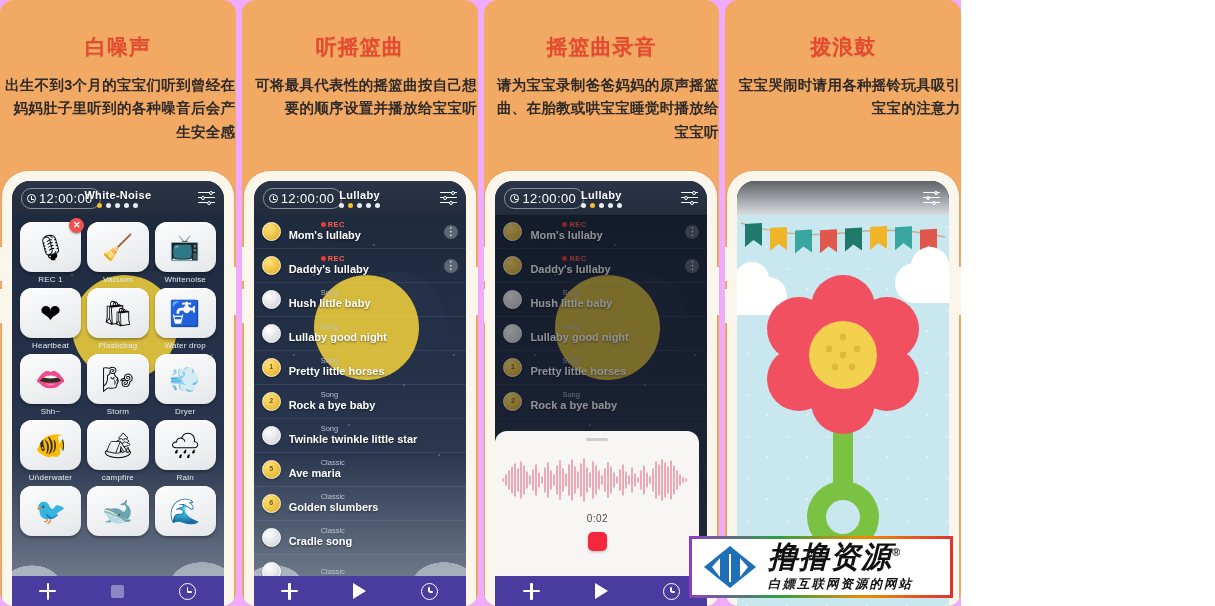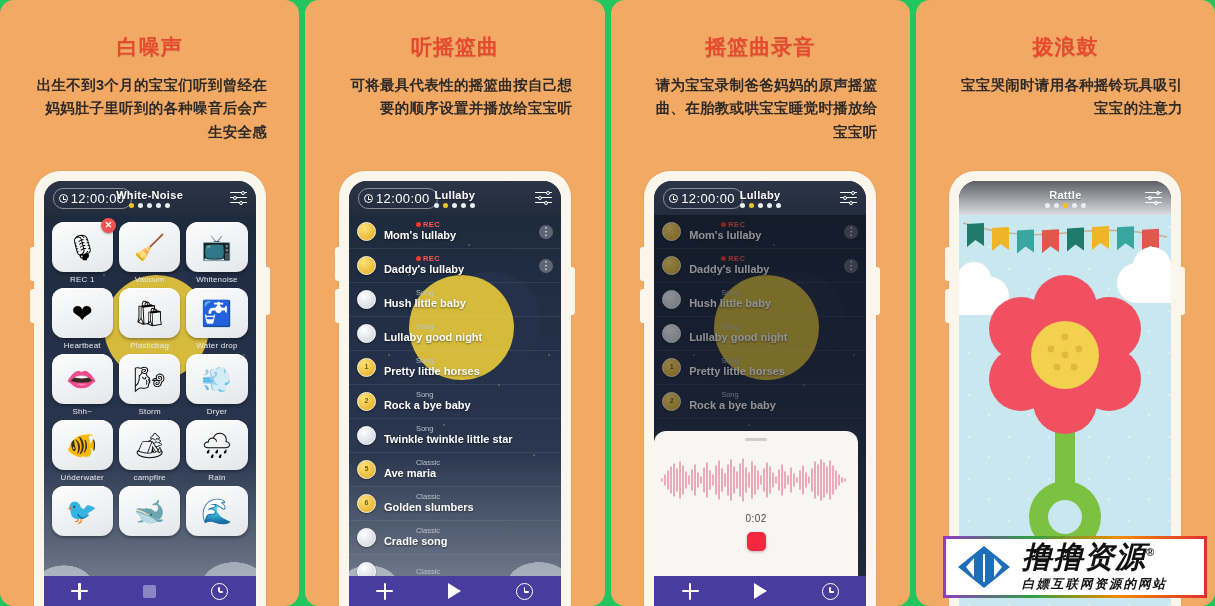--- a/index.html
+++ b/index.html
@@ -2,21 +2,21 @@
 <html><head>
 <meta charset="utf-8">
 <style>
   * { box-sizing: border-box; margin: 0; padding: 0; }
   html, body {
     width: 1215px; height: 606px;
     background: #ffffff;
     font-family: "Liberation Sans", sans-serif;
     overflow: hidden;
   }
-  .board { position: relative; width: 1215px; height: 606px; display: flex; gap: 6px; background:#22c55e; }
+  .board { position: relative; width: 961px; height: 606px; display: flex; gap: 6px; background:#f0abfc; }
 
   
   .panel {
     position: relative;
     flex: 1 1 0;
     background: #f2a964;
     border-radius: 14px;
     overflow: hidden;
     display: flex;
     flex-direction: column;
@@ -691,30 +691,20 @@
     <div class="panel-desc">宝宝哭闹时请用各种摇铃玩具吸引宝宝的注意力</div>
 
     <div class="phone-wrap">
       <div class="phone">
         <div class="side-btn a"></div>
         <div class="side-btn b"></div>
         <div class="side-btn-r"></div>
 
         <div class="screen">
           <div class="app-header light">
-            <div class="hdr-center">
-              <div class="hdr-title">Rattle</div>
-              <div class="dots">
-                <span class="dot"></span>
-                <span class="dot"></span>
-                <span class="dot on"></span>
-                <span class="dot"></span>
-                <span class="dot"></span>
-              </div>
-            </div>
             <div class="eq-ic" style="margin-left:auto">
                 <i></i>
                 <i></i>
                 <i></i>
                 <b></b>
                 <b></b>
                 <b></b>
               </div>
           </div>
 

